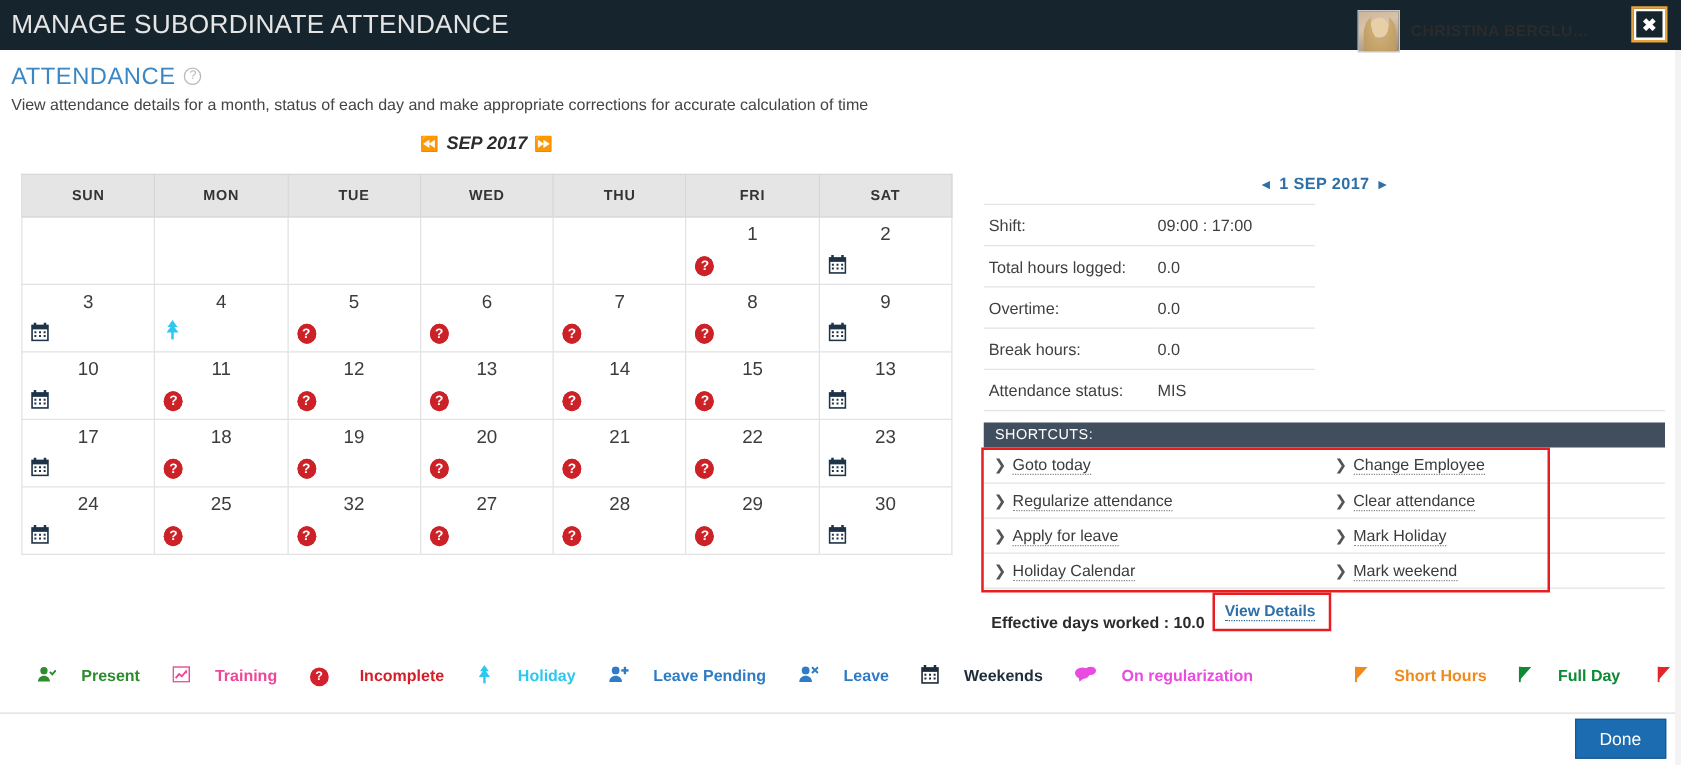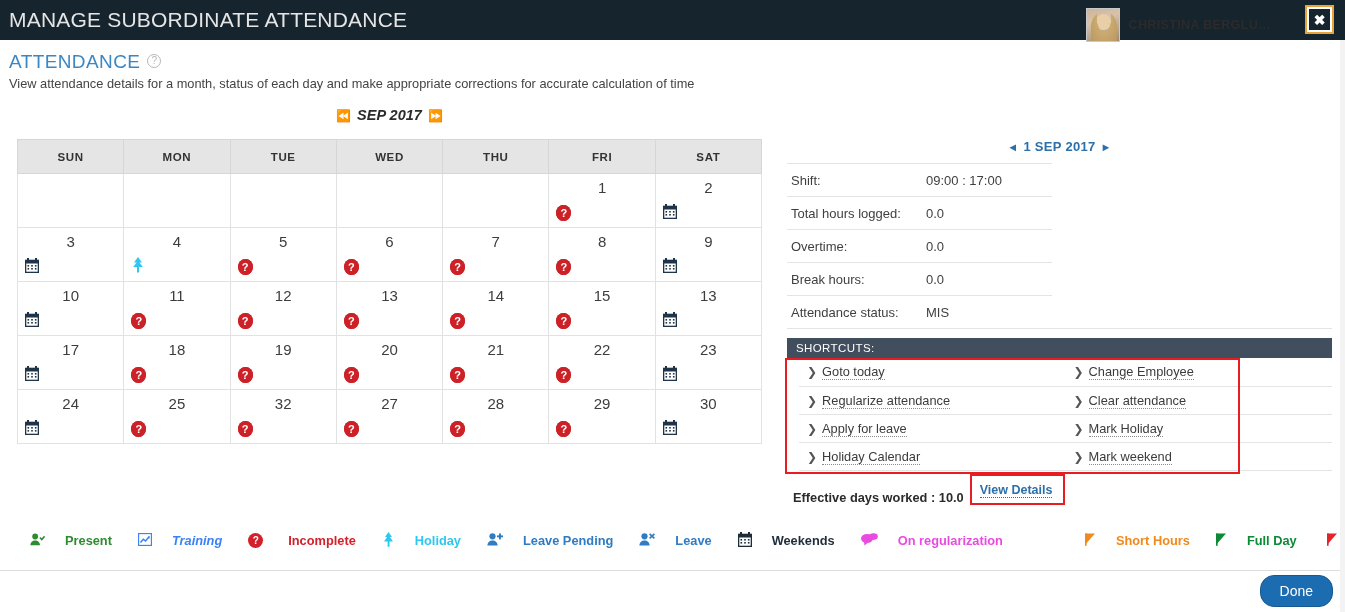--- a/index.html
+++ b/index.html
@@ -188,21 +188,21 @@
   .shortcuts-bar {
     margin-top: 9px;
     background: #414e5e;
     color: #ffffff;
     font-size: 11.5px;
     letter-spacing: .4px;
     height: 20px;
     line-height: 20px;
     padding-left: 9px;
   }
-  .sc-wrap { position: relative; padding-left: 12px; }
+  .sc-wrap { position: relative; }
   .sc-highlight {
     position: absolute;
     left: -2px; top: 0px;
     width: 455px; height: 116px;
     border: 2px solid #e81d22;
     pointer-events: none;
   }
   table.shortcuts { width: 100%; border-collapse: collapse; }
   table.shortcuts td {
     border-bottom: 1px solid #e4e4e4;
@@ -248,21 +248,21 @@
   }
   .lg {
     display: flex; align-items: center;
     font-size: 12.8px; font-weight: bold;
     margin-right: 26px;
     cursor: pointer;
     gap: 15px;
   }
   .lg .gi { margin-right: 5px; font-size: 13px; line-height: 1; }
   .lg-present { color: #2e8b2e; }
-  .lg-training { color: #3b82f6; font-style: italic; }
+  .lg-training { color: #ec4899; }
   .lg-incomplete { color: #d3202a; }
   .lg-holiday { color: #2ec7ef; }
   .lg-leavepending { color: #2f7cc4; }
   .lg-leave { color: #2f7cc4; }
   .lg-weekends { color: #1f2d3a; }
   .lg-onreg { color: #e94be0; }
   .lg-short { color: #f08a1c; }
   .lg-full { color: #0d8a35; }
   .lg-over { color: #e4242b; }
   .q-badge {
@@ -279,21 +279,21 @@
     position: absolute; left: 0; top: 570px;
     width: 1345px; height: 1px; background: #dddddd;
   }
   .done-btn {
     position: absolute; right: 12px; top: 575px;
     background: #1b6cb0;
     border: 1px solid #17598f;
     color: #ffffff;
     font-size: 14px;
     padding: 7px 19px;
-    border-radius: 14px;
+    border-radius: 0;
     cursor: pointer;
   }
   .vscroll {
     position: absolute; right: 0; top: 40px;
     width: 5px; height: 572px;
     background: #f3f3f3;
   }
 </style>
 </head>
 <body>

